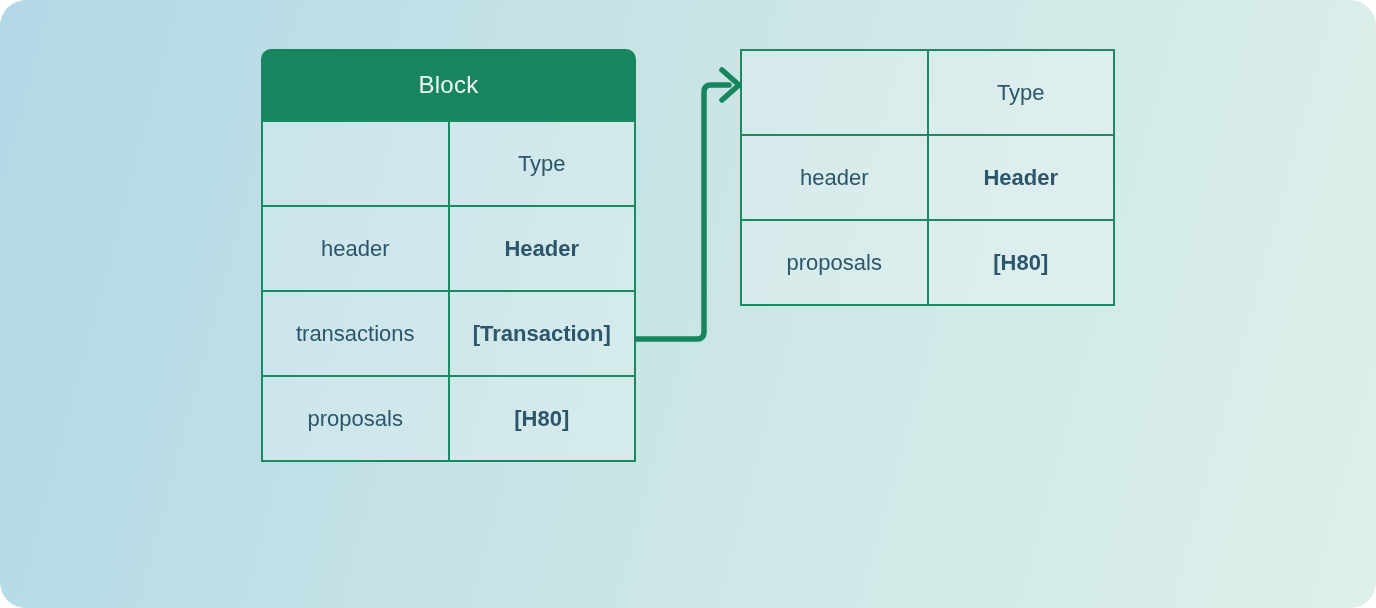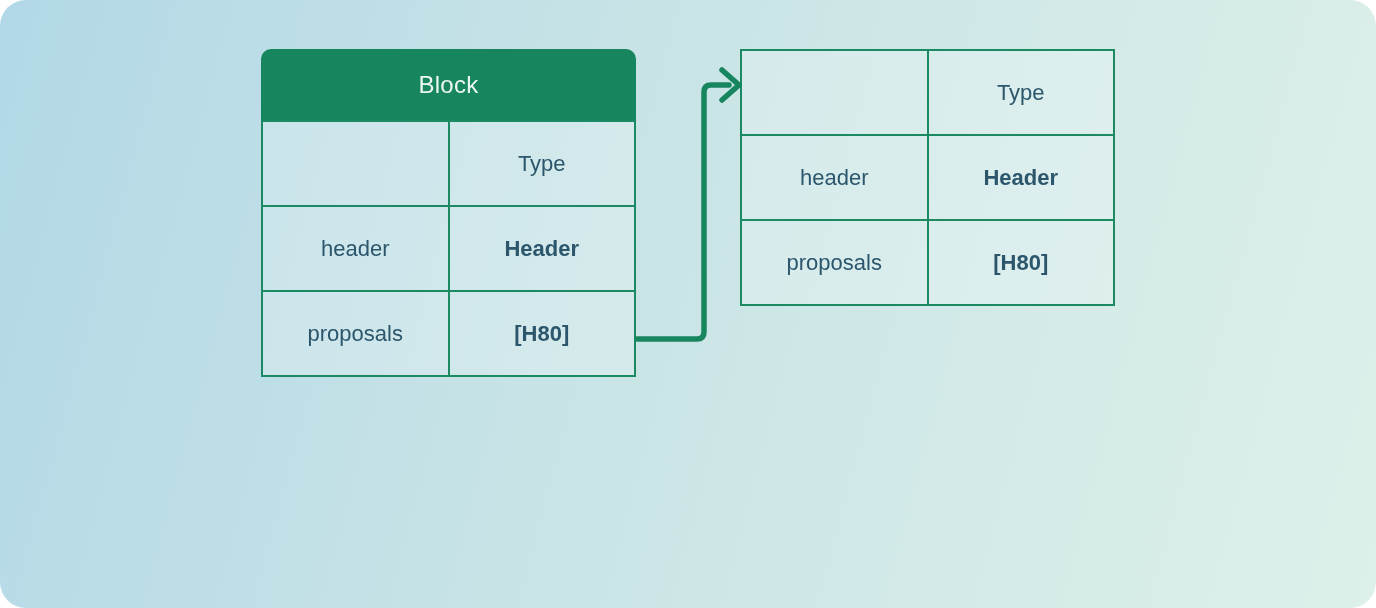--- a/index.html
+++ b/index.html
@@ -72,20 +72,24 @@
       <tbody>
           <tr>
         <td></td>
         <td class="type-header">Type</td>
       </tr>
       <tr>
         <td>header</td>
         <td class="type-value">Header</td>
       </tr>
       <tr>
+        <td>transactions</td>
+        <td class="type-value">[Transaction]</td>
+      </tr>
+      <tr>
         <td>proposals</td>
         <td class="type-value">[H80]</td>
       </tr>
     </tbody>
       </table>
   </div>
 
   <div class="class-table uncleblock">
     <table class="tbl-body">
       <tbody>

